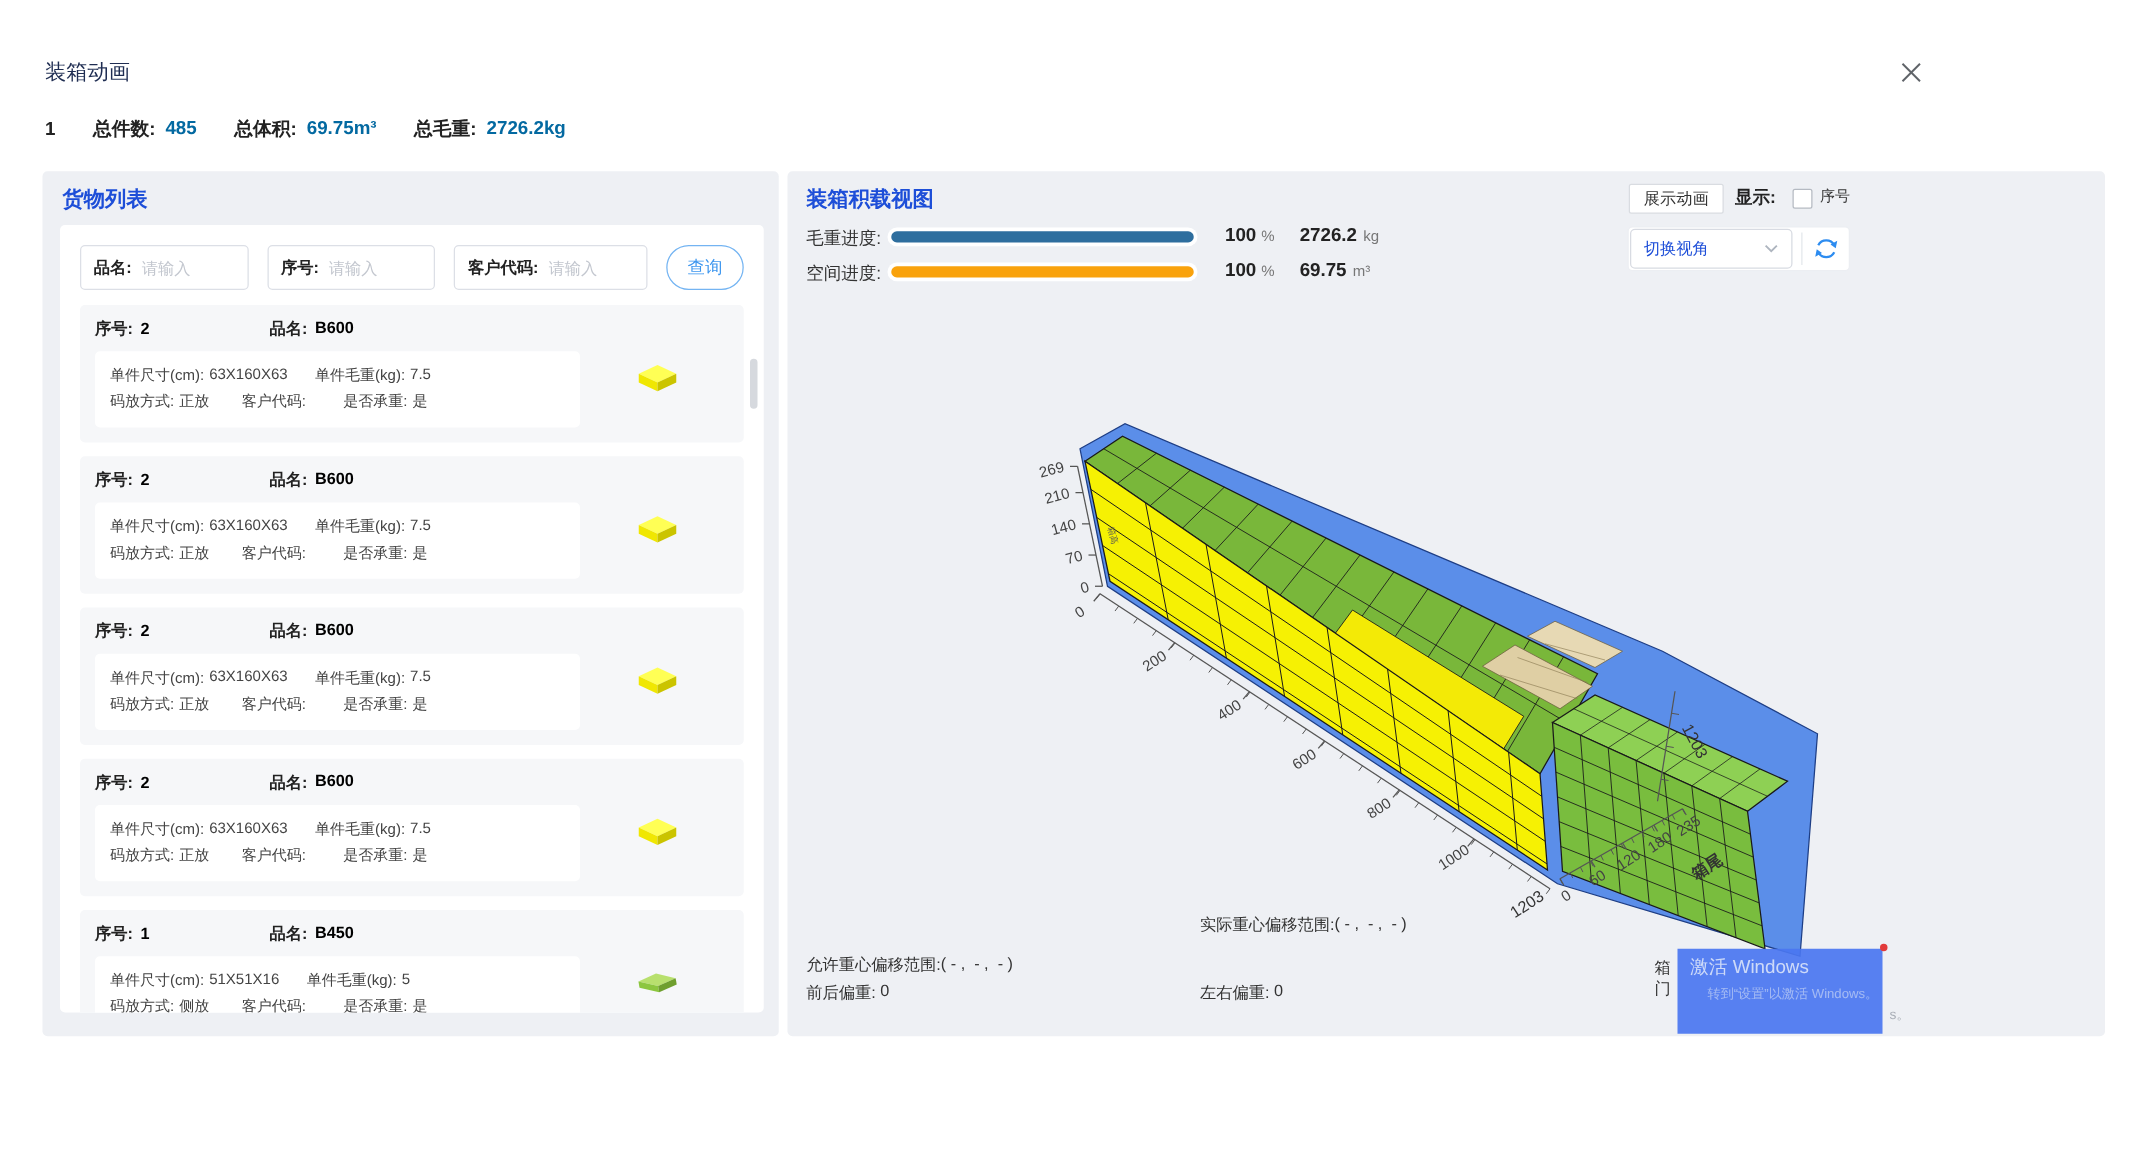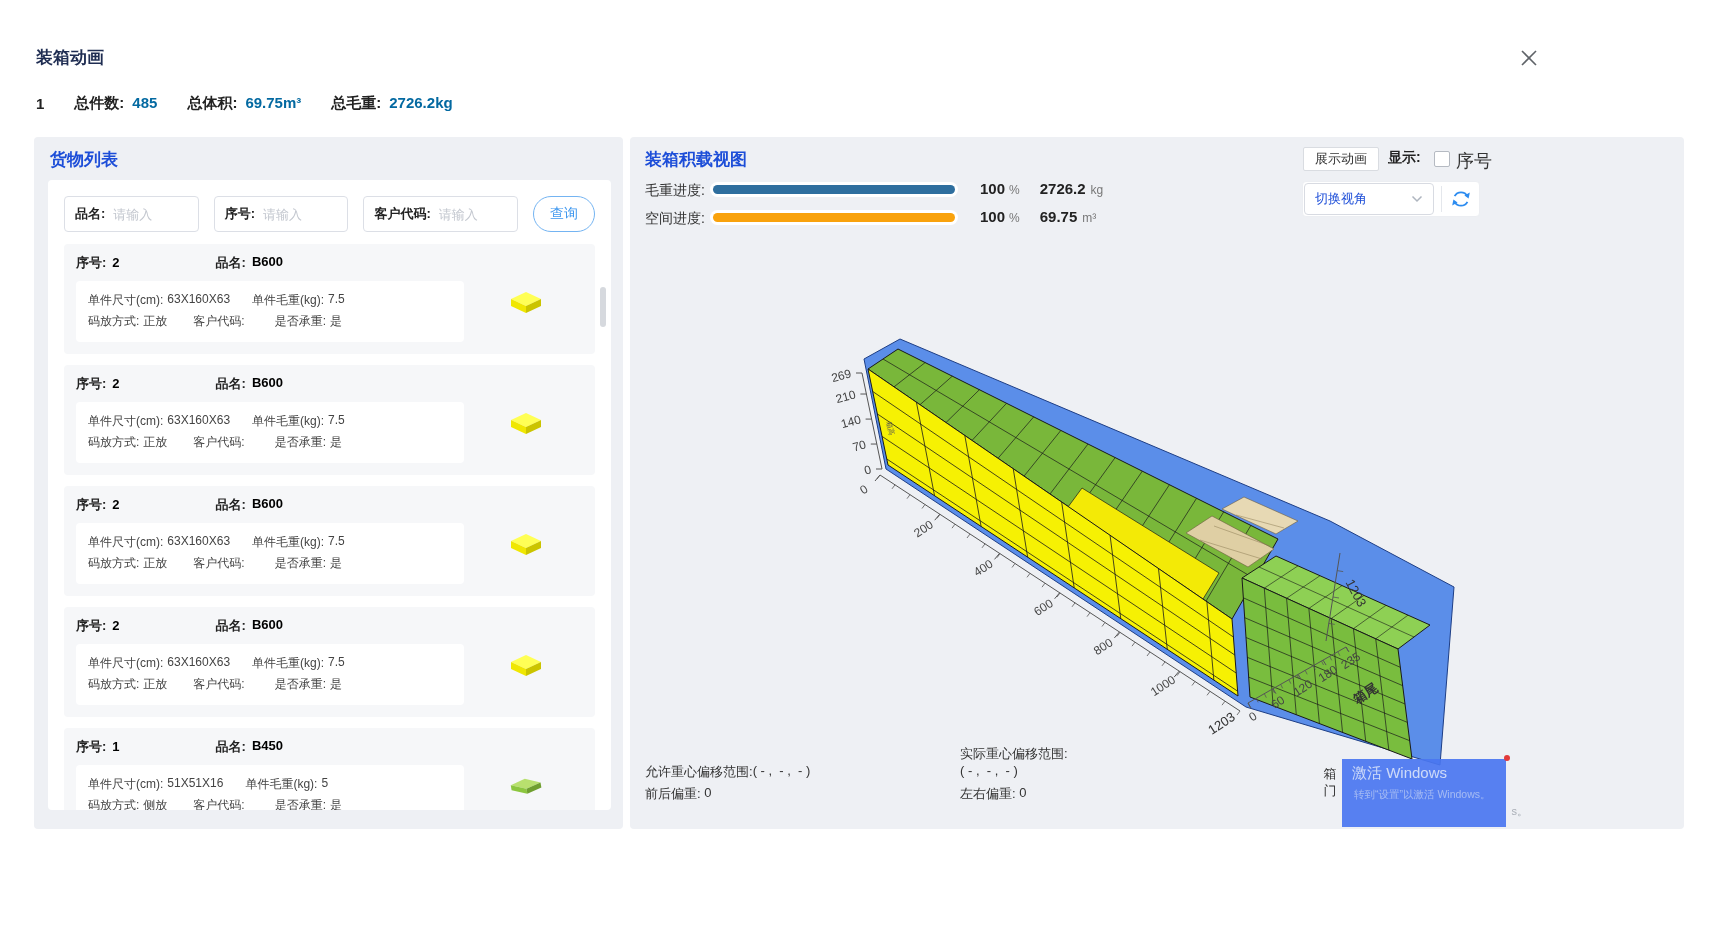--- a/index.html
+++ b/index.html
@@ -1,21 +1,21 @@
 <!DOCTYPE html>
 <html><head>
 <meta charset="utf-8">
 <style>
   html,body{margin:0;padding:0;background:#fff;}
   body{font-family:"Liberation Sans","DejaVu Sans",sans-serif;color:#333;}
   #canvas{position:relative;width:1718px;height:925px;background:#fff;overflow:hidden;}
   .abs{position:absolute;}
 
   
-  .win-title{left:36px;top:46px;font-size:17px;font-weight:700;color:#1f2d52;}
+  .win-title{left:36px;top:46px;font-size:17px;font-weight:400;color:#1f2d52;}
   .close-btn{right:182px;top:48px;width:18px;height:18px;cursor:pointer;}
   .summary{left:36px;top:94px;display:flex;align-items:center;gap:30px;font-size:15px;font-weight:700;color:#222;}
   .summary .pair{display:flex;gap:8px;}
   .summary .pair b{color:#0369a1;}
 
   
   .panel{background:#eef0f4;border-radius:4px;}
   #left-panel{left:34px;top:137px;width:589px;height:692px;}
   #right-panel{left:630px;top:137px;width:1054px;height:692px;}
   .panel-title{font-size:17px;font-weight:700;color:#1d4ed8;}
@@ -49,34 +49,34 @@
   .pfill{height:9px;border-radius:5px;}
   .pnums{display:flex;align-items:baseline;font-size:15px;color:#222;}
   .pnums .pct{font-weight:700;}
   .pnums .sign{font-size:12px;color:#777;margin-left:4px;}
   .pnums .val{font-weight:700;margin-left:20px;}
   .pnums .unit{font-size:12px;color:#777;margin-left:5px;}
 
   .anim-btn{left:673px;top:10px;width:76px;height:24px;background:#fff;border:1px solid #d9dce1;border-radius:2px;font-size:13px;color:#333;cursor:pointer;font-family:inherit;display:flex;align-items:center;justify-content:center;}
   .display-label{left:758px;top:12px;font-size:14px;font-weight:700;color:#222;}
   .serial-chk{left:804px;top:14px;width:14px;height:14px;border:1px solid #b5bac2;border-radius:2px;background:#fff;cursor:pointer;}
-  .serial-chk-label{left:826px;top:12px;font-size:18px;color:#333;}
+  .serial-chk-label{left:826px;top:12px;font-size:12px;color:#333;}
   .ctrl-panel{left:672px;top:44px;width:178px;height:36px;background:#fff;border-radius:4px;display:flex;align-items:center;border:1px solid #eceef2;box-sizing:border-box;}
   .view-select{display:flex;align-items:center;justify-content:space-between;width:130px;height:32px;margin:1px;border:1px solid #d8dbe2;border-radius:4px;padding:0 10px;box-sizing:border-box;cursor:pointer;}
   .view-select .vs-text{font-size:13px;color:#1d4ed8;}
   .ctrl-divider{width:1px;height:26px;background:#e4e7ec;margin-left:6px;}
   .refresh-wrap{flex:1;display:flex;align-items:center;justify-content:center;cursor:pointer;}
 
   .chart-wrap{left:0px;top:160px;width:1054px;height:510px;}
   .footer-line{font-size:13px;color:#333;display:flex;white-space:pre;}
   .door-label{left:692px;top:628px;width:16px;font-size:13px;color:#333;line-height:17px;text-align:center;}
 
   .watermark{left:712px;top:622px;width:164px;height:68px;background:rgba(74,118,240,0.92);}
   .watermark .wl1{font-size:15px;color:rgba(235,240,250,0.8);padding:5px 0 0 10px;}
-  .watermark .wl2{font-size:10.5px;color:rgba(228,234,246,0.55);padding:5px 0 0 12px;}
+  .watermark .wl2{font-size:10.5px;color:rgba(228,234,246,0.55);padding:5px 0 0 24px;}
   .watermark .reddot{position:absolute;right:-4px;top:-4px;width:6px;height:6px;border-radius:50%;background:#e23a3a;}
   .watermark .tail{position:absolute;right:-22px;bottom:8px;font-size:11px;color:#a9aeb6;}
 </style>
 </head>
 <body>
 
 <div id="canvas">
 
   <div class="abs win-title">装箱动画</div>
   <svg class="abs close-btn" viewBox="0 0 18 18" style="left:1520px;top:49px;">
@@ -488,21 +488,21 @@
           </g>
       </svg>
     </div>
 
     <div class="abs footer-line" style="left:15px;top:626px;">
       <span>允许重心偏移范围:</span><span>( - ,  - ,  - )</span>
     </div>
     <div class="abs footer-line" style="left:15px;top:648px;">
       <span>前后偏重:</span>&nbsp;<span>0</span>
     </div>
-    <div class="abs footer-line" style="left:330px;top:608px;flex-direction:column;">
+    <div class="abs footer-line" style="left:330px;top:594px;">
       <span>实际重心偏移范围:</span><span>( - ,  - ,  - )</span>
     </div>
     <div class="abs footer-line" style="left:330px;top:648px;text-align:center;">
       <span>左右偏重:</span>&nbsp;<span>0</span>
     </div>
     <div class="abs door-label" id="door-label">
         <div>箱</div>
         <div>门</div>
       </div>
 

